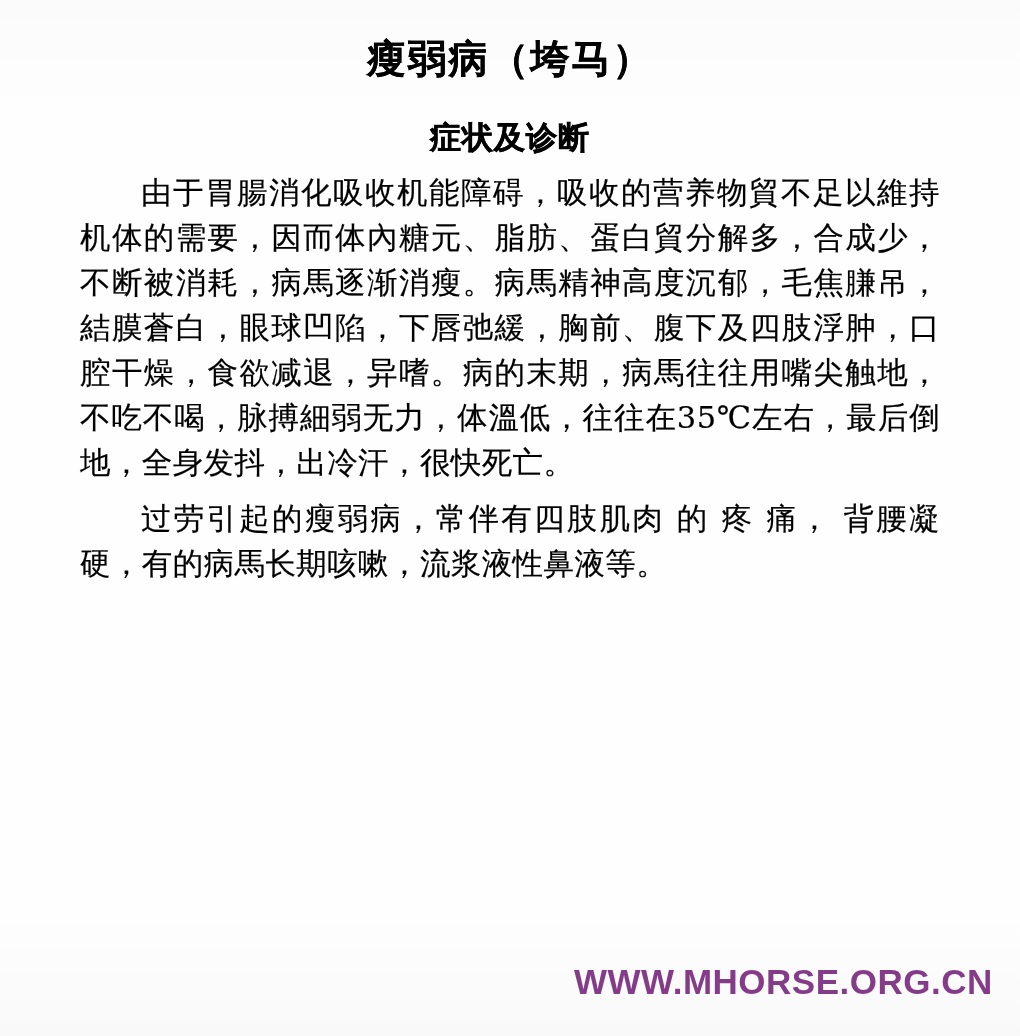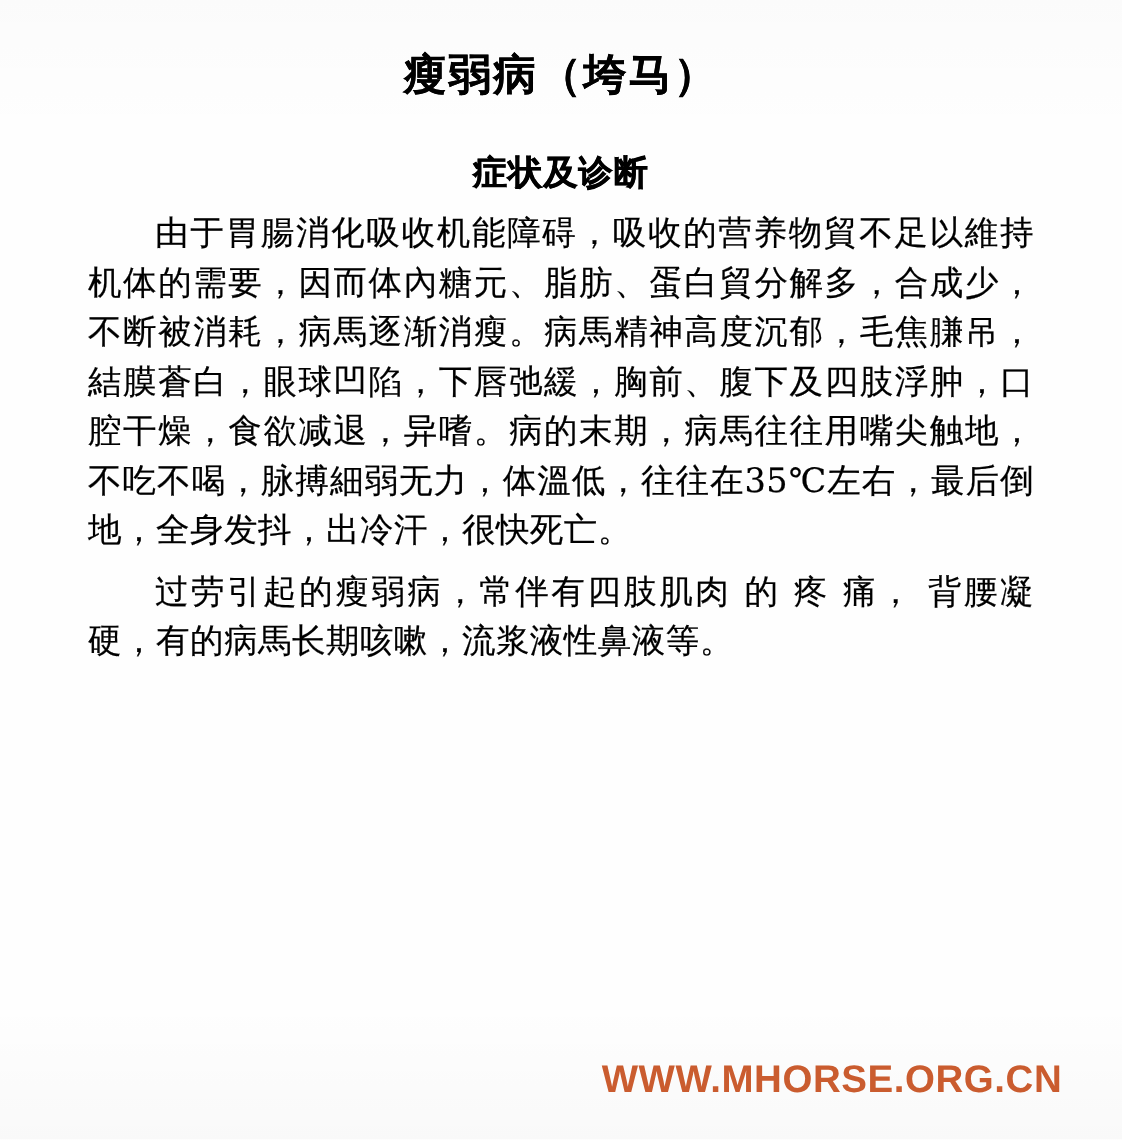--- a/index.html
+++ b/index.html
@@ -36,21 +36,21 @@
   }
 
   .content {
     position: relative;
     z-index: 2;
     padding: 0 80px;
   }
 
   
   .doc-title {
-    margin: 16px;
+    margin: 6px;
     padding-top: 28px;
     text-align: center;
     font-size: 39px;
     line-height: 1.25;
     font-weight: bold;
     letter-spacing: 2px;
     font-family: "DejaVu Serif", "Liberation Serif", serif;
     -webkit-text-stroke: 0.3px #000;
   }
 
@@ -88,28 +88,28 @@
     padding-top: 18px;
   }
 
   .block-symptoms .para.p-first {
     padding-top: 0;
   }
 
   
   .watermark {
     position: absolute;
-    left: 547px;
+    left: 574px;
     top: 962px;
     z-index: 1;
     font-family: "Liberation Sans", sans-serif;
     font-size: 35px;
     font-weight: bold;
     letter-spacing: 0.5px;
-    color: #c2410c;
+    color: #701a75;
     opacity: 0.85;
     white-space: nowrap;
     pointer-events: none;
     user-select: none;
   }
 </style>
 </head>
 <body>
 
 <div class="page">

